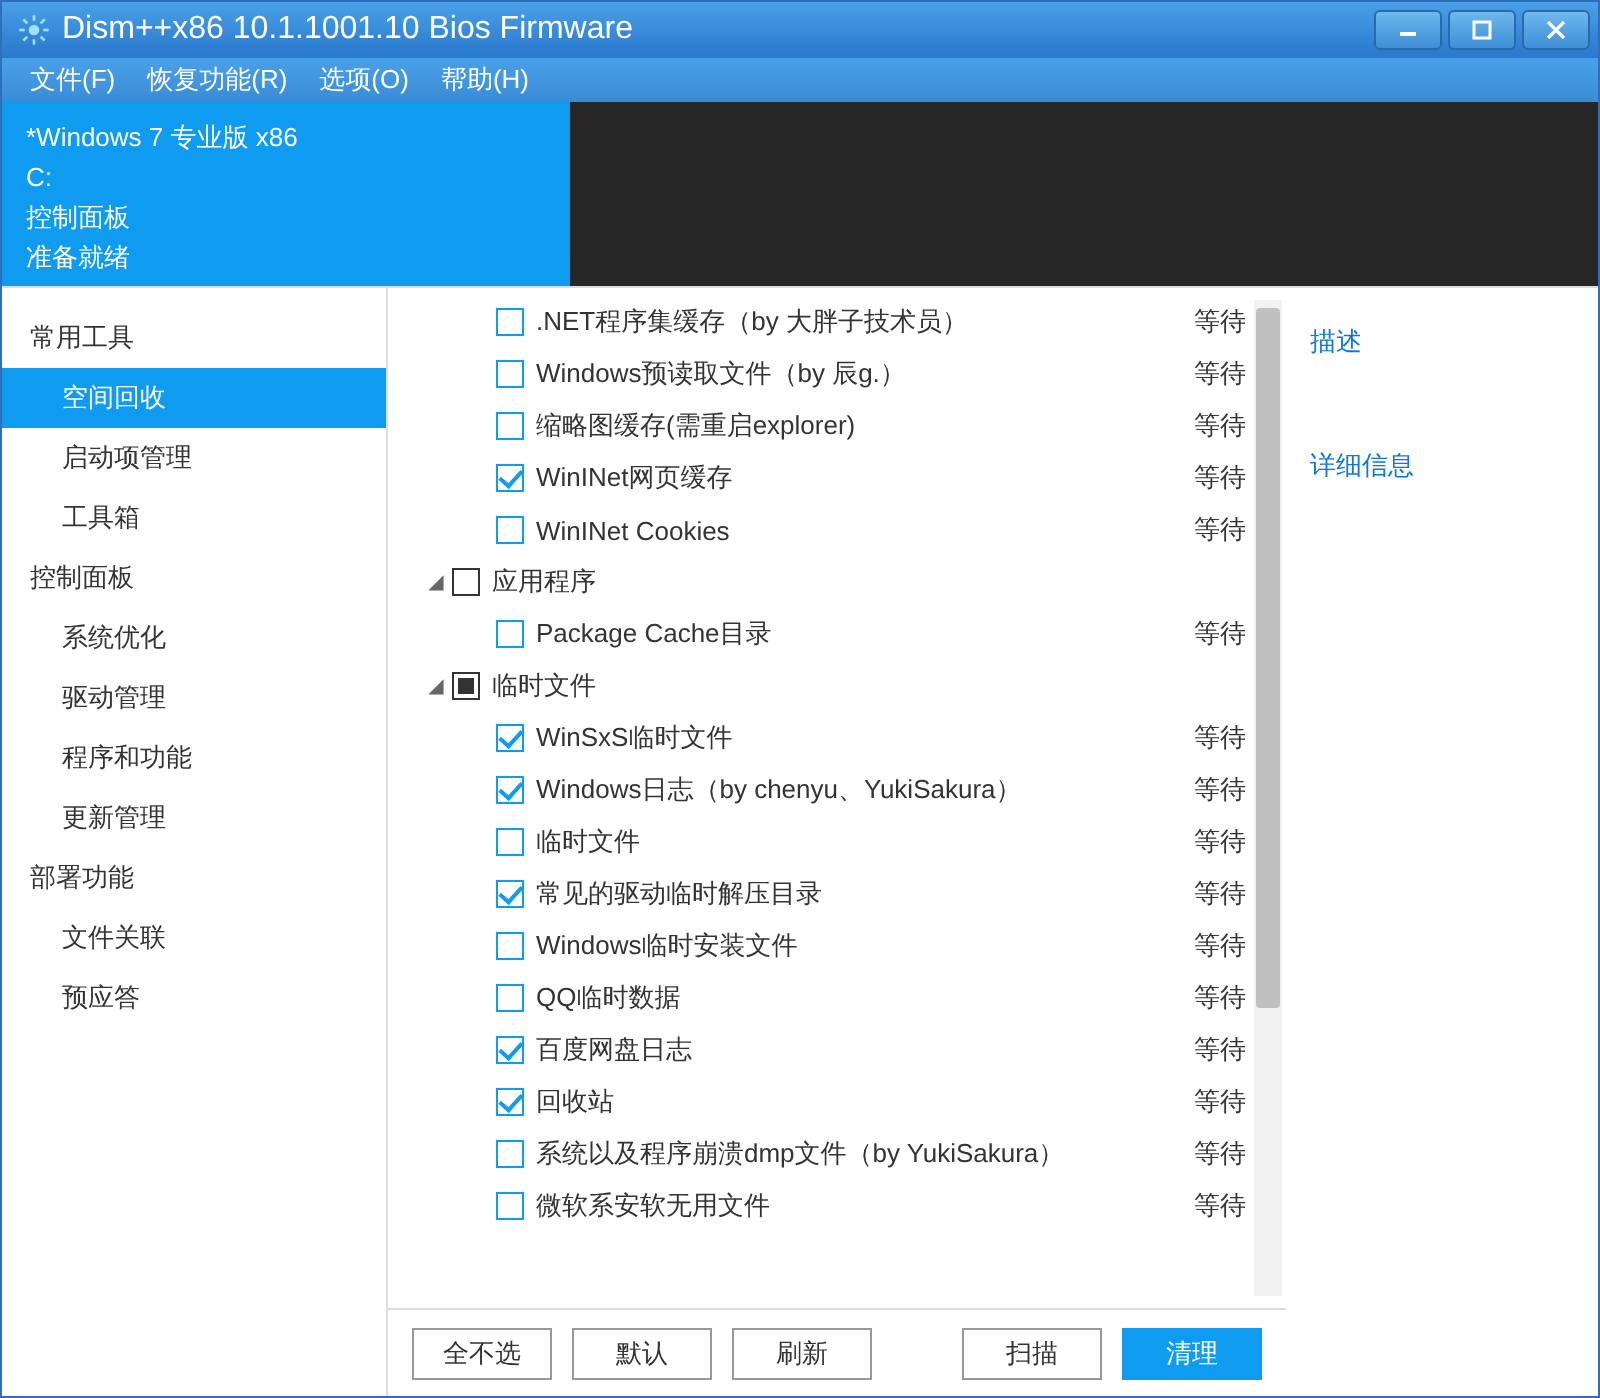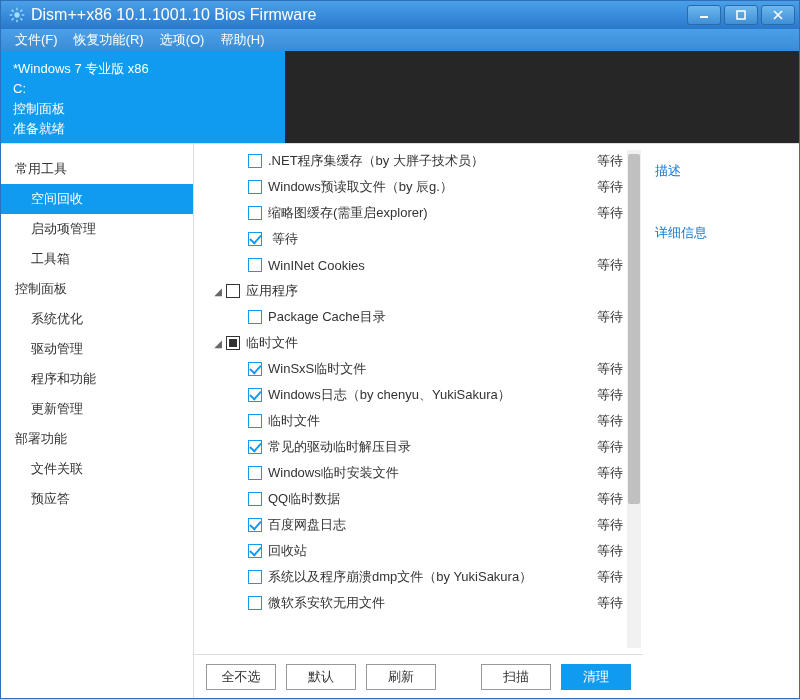--- a/index.html
+++ b/index.html
@@ -135,20 +135,21 @@
               </div>
               <div class="row indent2">
                 <span class="toggle"></span>
                 <span class="cb"></span>
                 <span class="label">缩略图缓存(需重启explorer)</span>
                 <span class="status">等待</span>
               </div>
               <div class="row indent2">
                 <span class="toggle"></span>
                 <span class="cb checked"></span>
+                <span class="label">WinINet网页缓存</span>
                 <span class="status">等待</span>
               </div>
               <div class="row indent2">
                 <span class="toggle"></span>
                 <span class="cb"></span>
                 <span class="label">WinINet Cookies</span>
                 <span class="status">等待</span>
               </div>
               <div class="row indent1 group">
                 <span class="toggle">◢</span>

